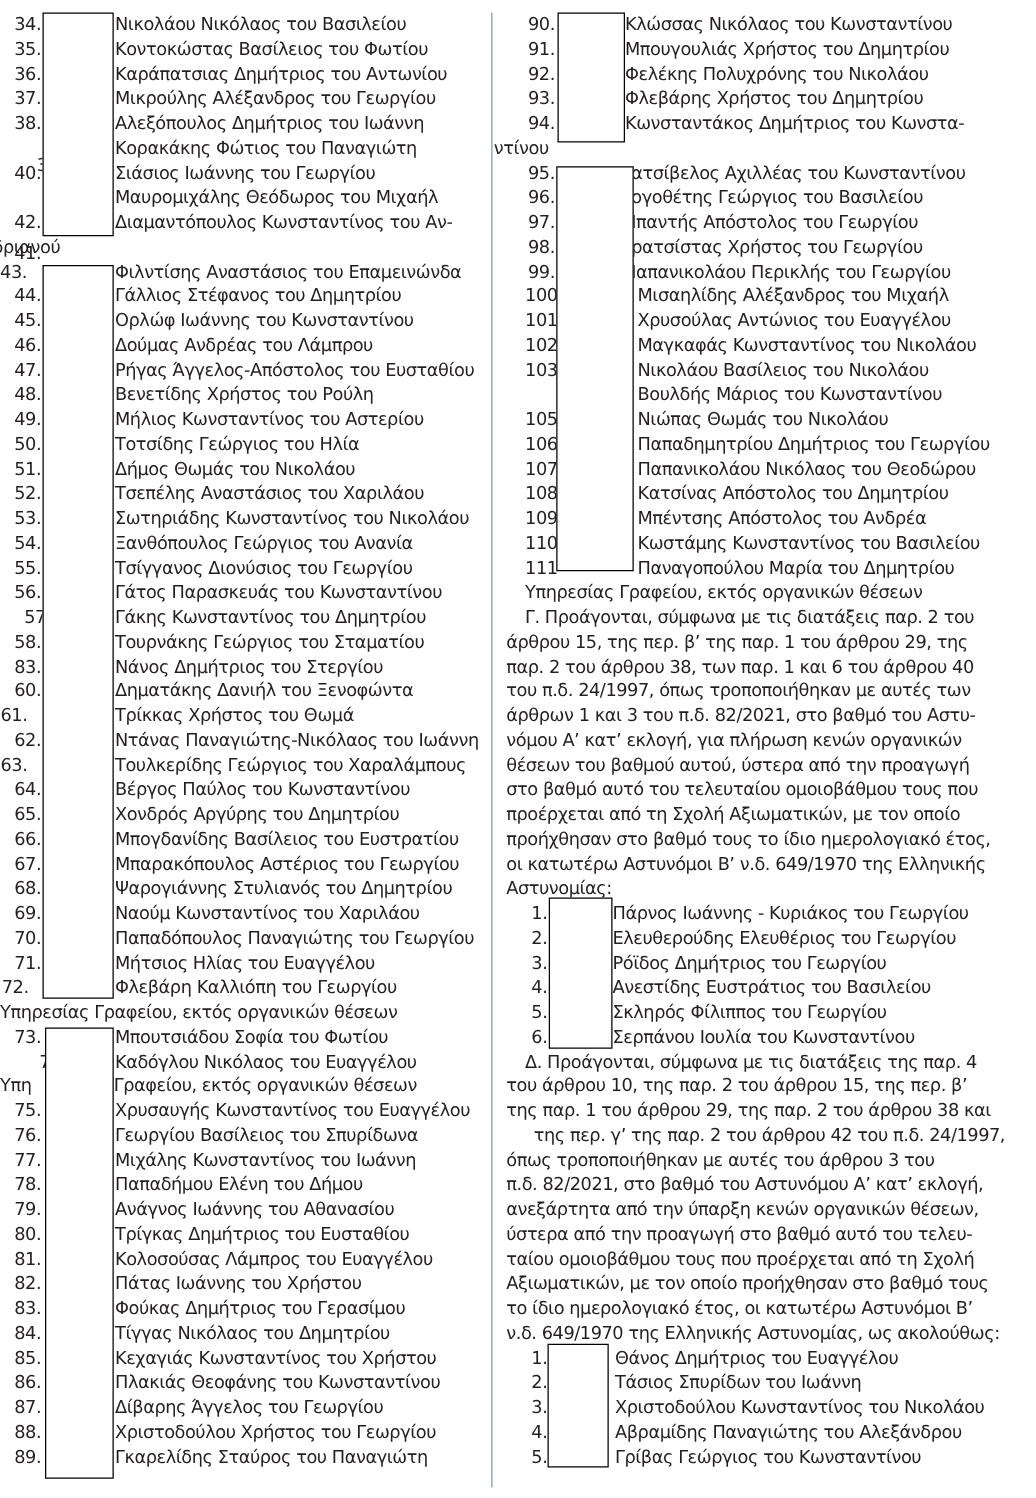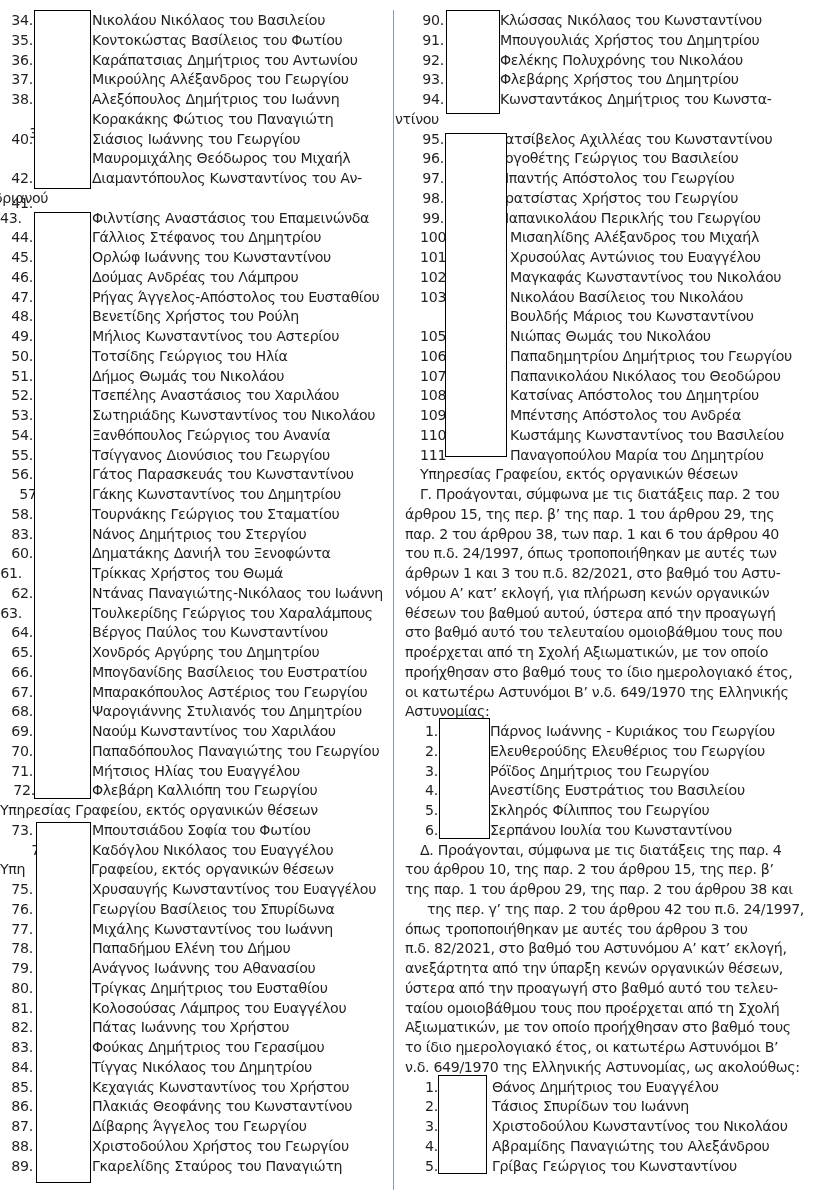--- a/index.html
+++ b/index.html
@@ -89,21 +89,21 @@
     <div class="num" style="left: 0px; top: 681.5px; width: 33px;">67.</div>
     <div class="line" style="left: 92px; top: 681.5px;">Μπαρακόπουλος Αστέριος του Γεωργίου</div>
     <div class="num" style="left: 0px; top: 701.25px; width: 33px;">68.</div>
     <div class="line" style="left: 92px; top: 701.25px;">Ψαρογιάννης Στυλιανός του Δημητρίου</div>
     <div class="num" style="left: 0px; top: 721px; width: 33px;">69.</div>
     <div class="line" style="left: 92px; top: 721px;">Ναούμ Κωνσταντίνος του Χαριλάου</div>
     <div class="num" style="left: 0px; top: 740.75px; width: 33px;">70.</div>
     <div class="line" style="left: 92px; top: 740.75px;">Παπαδόπουλος Παναγιώτης του Γεωργίου</div>
     <div class="num" style="left: 0px; top: 760.5px; width: 33px;">71.</div>
     <div class="line" style="left: 92px; top: 760.5px;">Μήτσιος Ηλίας του Ευαγγέλου</div>
-    <div class="num" style="left: 12px; top: 780.25px; width: 23px; text-align: right;">72.</div>
+    <div class="num" style="left: 0px; top: 780.25px; width: 23px; text-align: right;">72.</div>
     <div class="line" style="left: 92px; top: 780.25px;">Φλεβάρη Καλλιόπη του Γεωργίου</div>
     <div class="line" style="left: 0px; top: 800px;">Υπηρεσίας Γραφείου, εκτός οργανικών θέσεων</div>
     <div class="num" style="left: 0px; top: 819.75px; width: 33px;">73.</div>
     <div class="line" style="left: 92px; top: 819.75px;">Μπουτσιάδου Σοφία του Φωτίου</div>
     <div class="num" style="left: 0px; top: 839.5px; width: 33px; padding-left: 20px;">74.</div>
     <div class="line" style="left: 92px; top: 839.5px;">Καδόγλου Νικόλαος του Ευαγγέλου</div>
     <div class="line" style="left: 0px; top: 859.25px;">Υπη</div>
     <div class="line" style="left: 91px; top: 859.25px;">Γραφείου, εκτός οργανικών θέσεων</div>
     <div class="num" style="left: 0px; top: 879px; width: 33px;">75.</div>
     <div class="line" style="left: 92px; top: 879px;">Χρυσαυγής Κωνσταντίνος του Ευαγγέλου</div>

